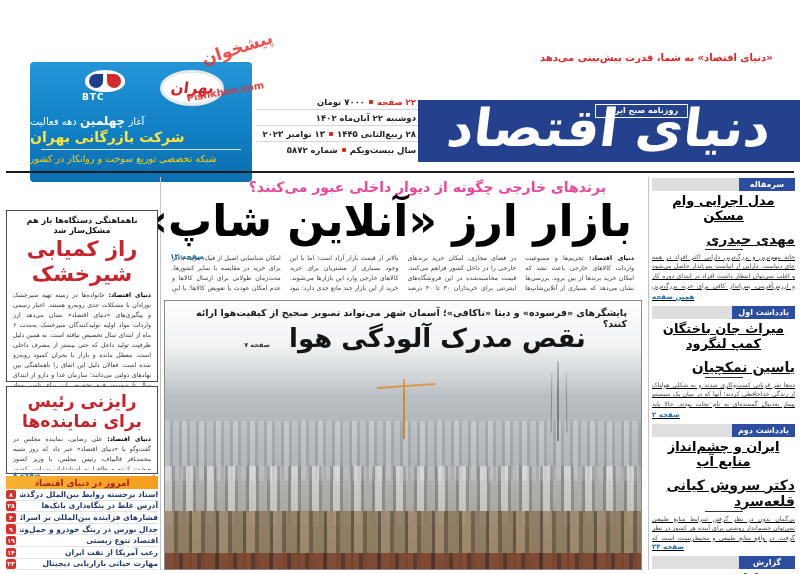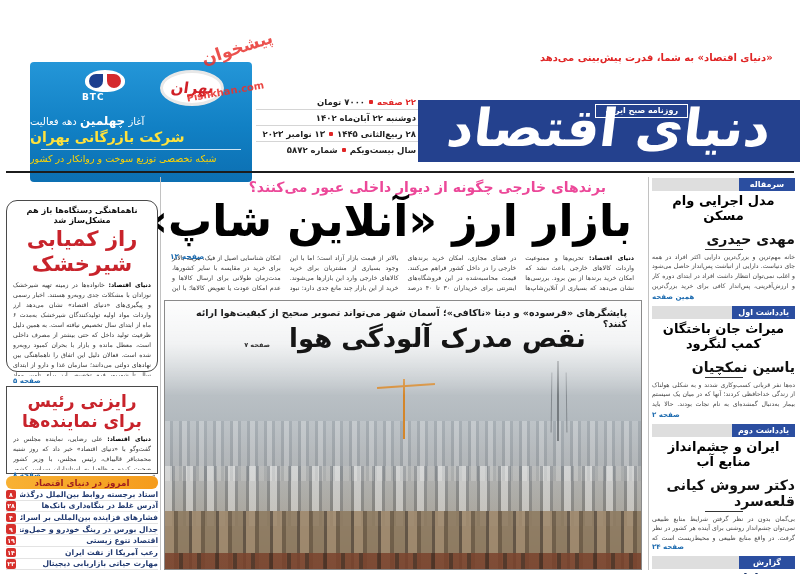--- a/index.html
+++ b/index.html
@@ -79,48 +79,48 @@
   .photo-kicker { position:absolute; left:0; right:0; top:6px; padding:0 14px; text-align:right;
     font-size:9.5px; font-weight:900; color:#1b1b1b; direction:rtl; }
   .photo-title-row { position:absolute; left:0; right:0; top:22px; text-align:center; direction:rtl; transform:translateX(12px); }
   .photo-title { font-size:26px; font-weight:900; color:#151515; display:inline-block; }
   .photo-page { font-size:6.5px; font-weight:bold; color:#333; display:inline-block; margin-right:14px; vertical-align:baseline; }
   .photo-credit { left:150px; top:432px; height:138px; writing-mode:vertical-rl; transform:rotate(180deg);
     font-size:5.5px; color:#666; letter-spacing:1px; }
 
   
   .right-col { left:652px; top:178px; width:143px; direction:rtl; }
-  .sec { margin-bottom:5px; }
+  .sec { margin-bottom:5px;text-decoration:underline; }
   .sec-bar { height:13px; background:#dedede; position:relative; margin-bottom:3px; }
   .sec-label { position:absolute; right:0; top:0; bottom:0; min-width:56px; padding:0 6px; background:#2b4ea0; color:#fff;
     font-size:8px; font-weight:bold; display:flex; align-items:center; justify-content:center; }
   .sec-title { font-size:13px; font-weight:900; text-align:center; color:#000; line-height:1.15; margin:2px 0 1px; }
   .sec-title.navy { color:#1c3668; }
   .sec-author { font-size:14px; font-weight:bold; text-align:right; color:#111; margin-top:7px; }
   .author-line { width:38px; height:1px; background:#333; margin:2px auto 2px; }
   .sec-body { font-size:6.2px; line-height:1.55; color:#444; text-align:justify; overflow:hidden; }
   .sec-body.two-col { column-count:2; column-gap:6px; }
   .sec-link { display:block; text-align:left; color:#1e6cb0; font-size:7px; font-weight:bold; margin-top:1px; }
 
   
   .story-box { left:6px; width:152px; border:1px solid #4a4a4a; padding:4px 6px 5px; background:#fff; direction:rtl; }
-  .story1 { top:200px; height:172px;border-radius:11px; }
+  .story1 { top:210px; height:172px; }
   .story2 { top:386px; height:88px; }
   .story-kicker { font-size:8.2px; font-weight:900; text-align:center; color:#111; margin-bottom:2px; }
   .story-title { color:#c8232b; font-weight:900; text-align:center; line-height:1.18; }
   .story1 .story-title { font-size:21px; }
   .story2 .story-title { font-size:17px; }
   .story-body { font-size:6.2px; line-height:1.62; color:#333; text-align:justify; overflow:hidden; margin-top:3px; }
   .story1 .story-body { height:96px; }
   .story2 .story-body { height:36px; }
   .story-link { display:block; text-align:left; color:#1e6cb0; font-size:7px; font-weight:bold; margin-top:1px; }
 
   .today { left:6px; top:476px; width:152px; direction:rtl; }
   .today-header { height:13px; background:linear-gradient(90deg,#f8b133,#f59c1d); color:#9e1b1e;
-    font-size:8.8px; font-weight:900; display:flex; align-items:center; justify-content:center; border-radius:6px; }
+    font-size:8.8px; font-weight:900; display:flex; align-items:center; justify-content:center; border-radius:0; }
   .today-row { display:flex; align-items:center; height:11.6px; border-bottom:1px solid #e3e3e3; gap:4px; }
   .today-text { flex:1; text-align:right; font-size:7.6px; font-weight:bold; color:#223a70; white-space:nowrap; overflow:hidden; }
   .today-num { width:10px; height:9.5px; background:#d7302c; color:#fff; font-size:6.3px; font-weight:bold;
     display:flex; align-items:center; justify-content:center; border-radius:2px; flex:0 0 auto; }
 </style>
 </head>
 <body>
 
 <div class="abs ad-box">
   <div class="ad-logos">

